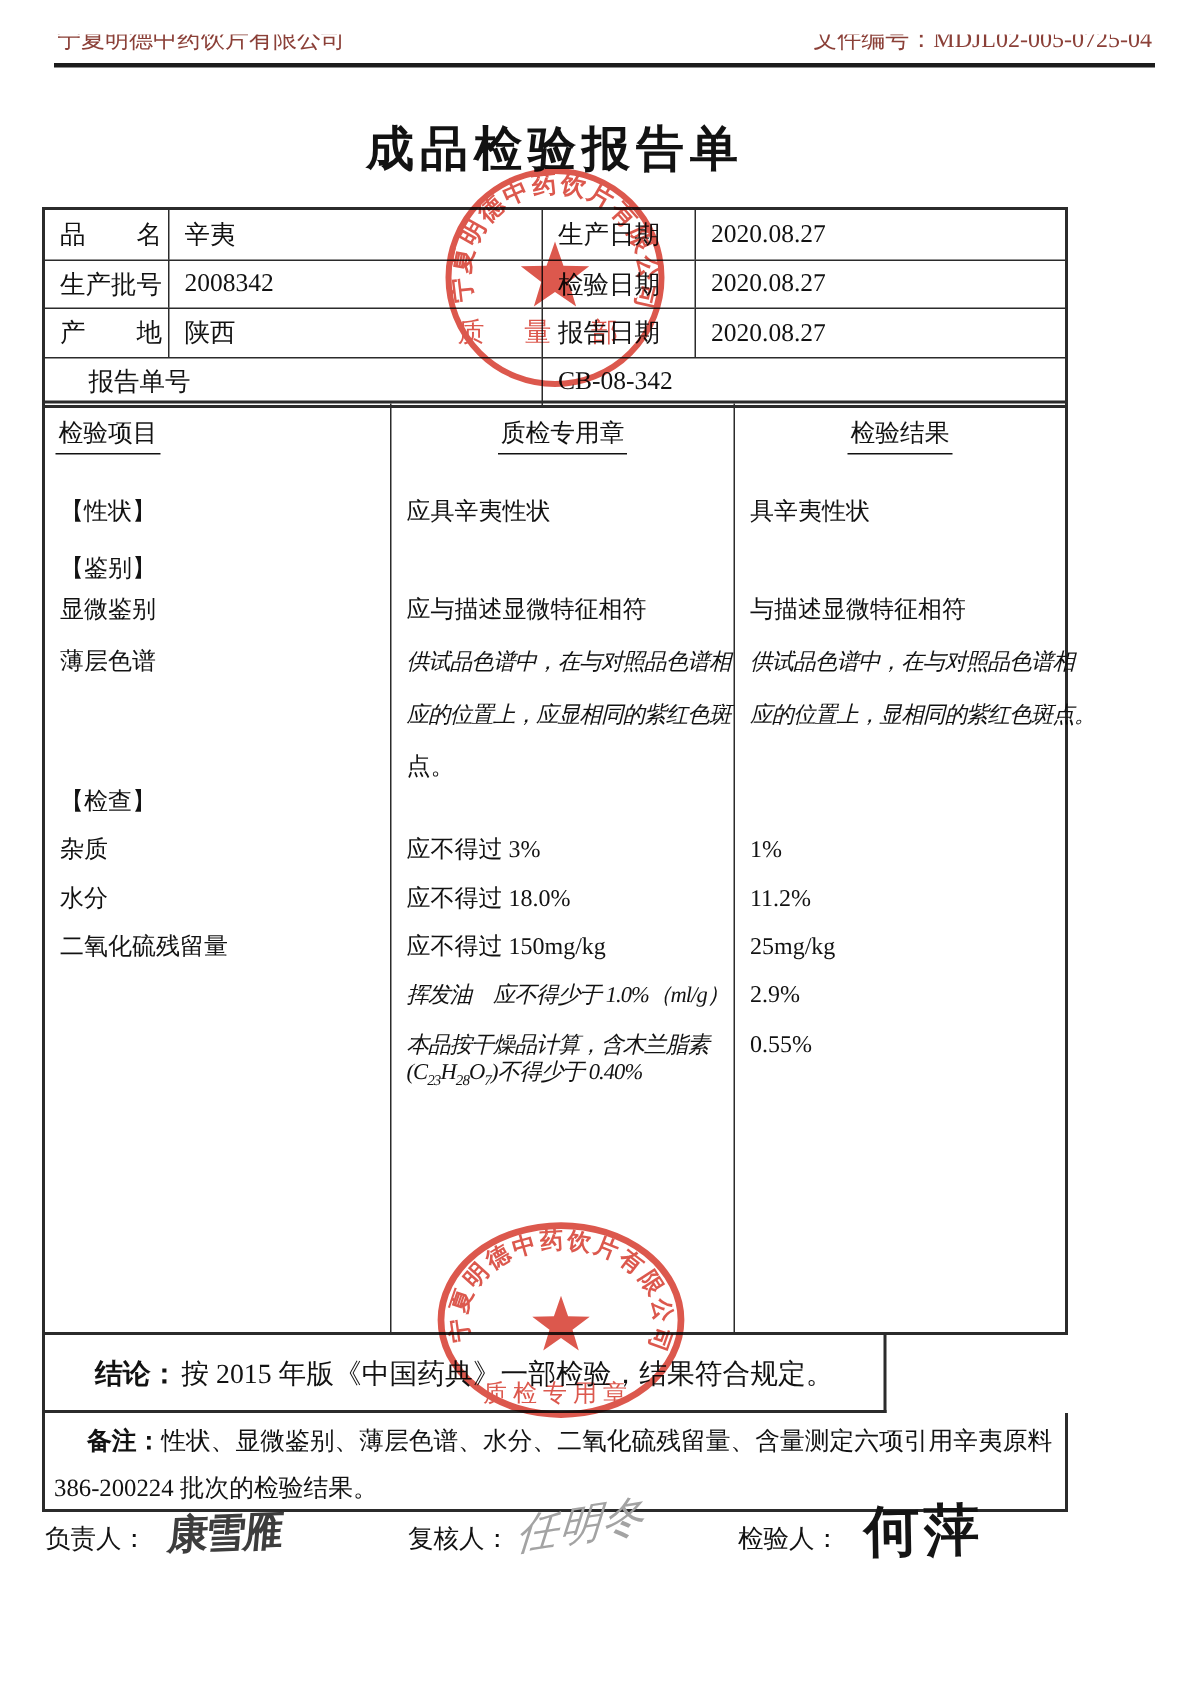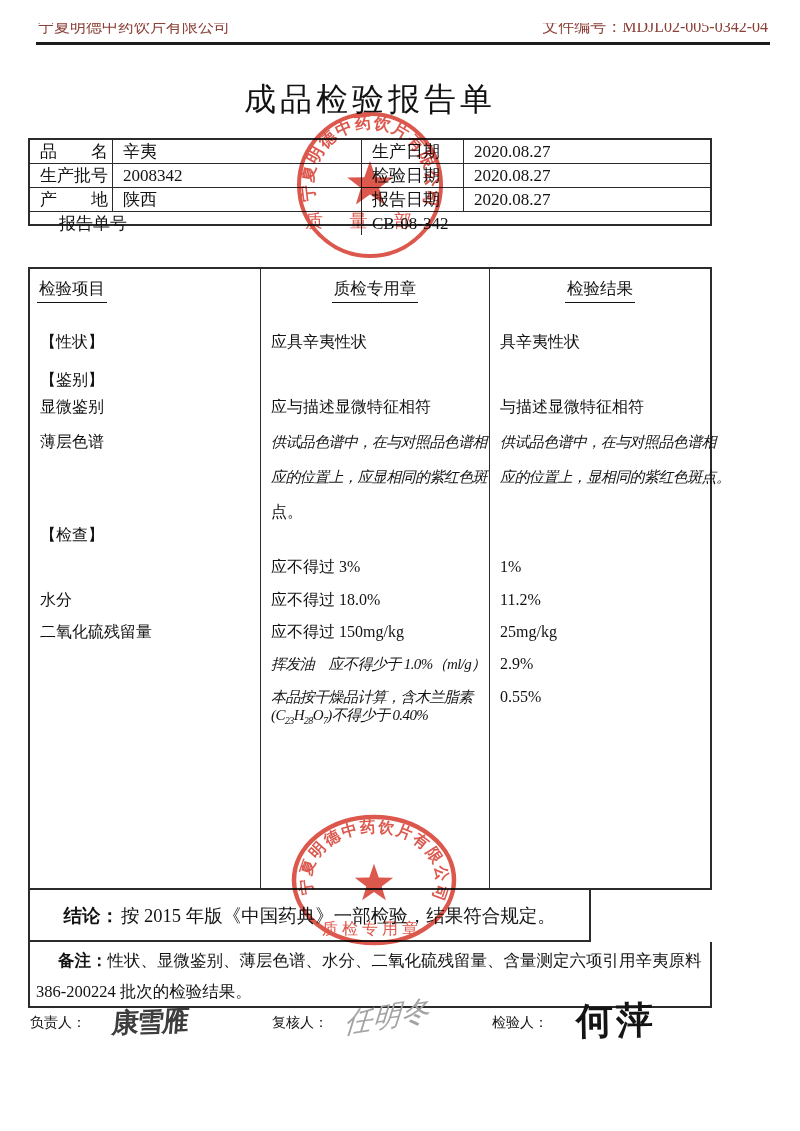--- a/index.html
+++ b/index.html
@@ -11,25 +11,25 @@
   
   .hdr-clip{
     position:absolute; left:38px; top:23px; width:730px; height:19px;
     overflow:hidden; color:var(--header_red,#8b4038); font-size:16px;
   }
   .hdr-row{ display:flex; justify-content:space-between; margin-top:-5px; line-height:18px; }
   .hdr-rule{ position:absolute; left:36px; top:42px; width:734px; border-top:3px solid #1c1c1c; }
   
   .title{
     position:absolute; left:28px; top:78px; width:684px; text-align:center;
-    font-size:32px; font-weight:normal; letter-spacing:4px;
+    font-size:32px; font-weight:bold; letter-spacing:4px;
   }
   
   .info-grid{
-    position:absolute; left:28px; top:138px; width:684px; height:88px;
+    position:absolute; left:28px; top:138px; width:684px; height:134px;
     display:grid; grid-template-columns:82px 249px 102px 1fr;
     grid-template-rows:repeat(4,1fr); border:2px solid #2b2b2b; background:transparent;
   }
   .ic{ display:flex; align-items:center; padding-left:10px; font-size:17px;
        border-left:1.5px solid #2b2b2b; border-top:1.5px solid #2b2b2b; white-space:nowrap;}
   .ic.nl{ border-left:none; } .ic.nt{ border-top:none; }
   .ic.span2a{ grid-column:1/3;padding-left:29px; } .ic.span2b{ grid-column:3/5; }
   
   .main-grid{
     position:absolute; left:28px; top:267px; width:684px; height:623px;
@@ -51,21 +51,21 @@
     display:flex; align-items:center; justify-content:center;
     font-size:18.5px; white-space:nowrap;
   }
   .conclusion b{ margin-right:2px; }
   .remark{
     position:absolute; left:28px; top:942px; width:684px; height:66px;
     border:2px solid #2b2b2b; border-top:none;
     padding:3px 8px 0 6px; font-size:16.5px; line-height:31px; text-indent:22px;
   }
   
-  .sig-label{ position:absolute; font-size:14px; top:1014px; }
+  .sig-label{ position:absolute; font-size:17px; top:1014px; }
   .sig{ position:absolute; font-family:"DejaVu Serif","Liberation Serif",serif; }
   .sig-1{ left:112px; top:1004px; font-size:27px; font-weight:600; color:#3d3d3d;
           transform:rotate(-2deg) skewX(-7deg); letter-spacing:-2px;}
   .sig-2{ left:344px; top:998px; font-size:28px; color:#a3a3a3; font-style:italic;
           transform:rotate(-9deg) skewX(-14deg); letter-spacing:1px;}
   .sig-3{ left:576px; top:996px; font-size:37px; font-weight:bold; color:#141414;
           transform:rotate(-1deg); letter-spacing:3px;}
   
   .stamp{ position:absolute; mix-blend-mode:multiply; opacity:.92; }
   .stamp-top{ left:290px; top:106px; }
@@ -73,21 +73,21 @@
   .ring{ fill:none; stroke:var(--stamp_red,#d84a3f); }
   .ink { fill:var(--stamp_red,#d84a3f); stroke:none; }
   .arc-text{ fill:var(--stamp_red,#d84a3f); font-weight:bold; }
 </style>
 </head>
 <body>
 
 <div class="hdr-clip">
   <div class="hdr-row">
     <span>宁夏明德中药饮片有限公司</span>
-    <span>文件编号：MDJL02-005-0342-04</span>
+    <span>文件编号：MDJL02-005-0725-04</span>
   </div>
 </div>
 <div class="hdr-rule"></div>
 
 <div class="title">成品检验报告单</div>
 
 <div class="info-grid">
   <div class="ic nl nt">品　　名</div>
   <div class="ic nt">辛夷</div>
   <div class="ic nt">生产日期</div>
@@ -109,20 +109,21 @@
 
 <div class="main-grid">
 
   <div class="col first">
     <div class="col-h left"><span>检验项目</span></div>
     <div class="ln" style="top:62px">【性状】</div>
     <div class="ln" style="top:100px">【鉴别】</div>
     <div class="ln" style="top:127px">显微鉴别</div>
     <div class="ln" style="top:162px">薄层色谱</div>
     <div class="ln" style="top:255px">【检查】</div>
+    <div class="ln" style="top:287px">杂质</div>
     <div class="ln" style="top:320px">水分</div>
     <div class="ln" style="top:352px">二氧化硫残留量</div>
   </div>
 
   <div class="col">
     <div class="col-h"><span>质检专用章</span></div>
     <div class="ln" style="top:62px">应具辛夷性状</div>
     <div class="ln" style="top:127px">应与描述显微特征相符</div>
     <div class="ln tight" style="top:162px">供试品色谱中，在与对照品色谱相</div>
     <div class="ln tight" style="top:197px">应的位置上，应显相同的紫红色斑</div>

